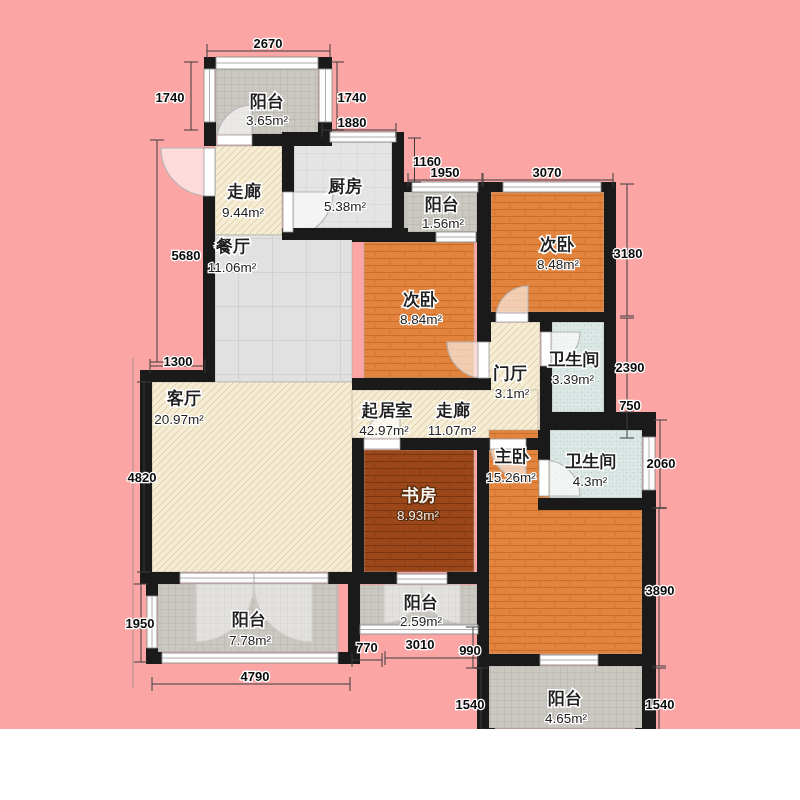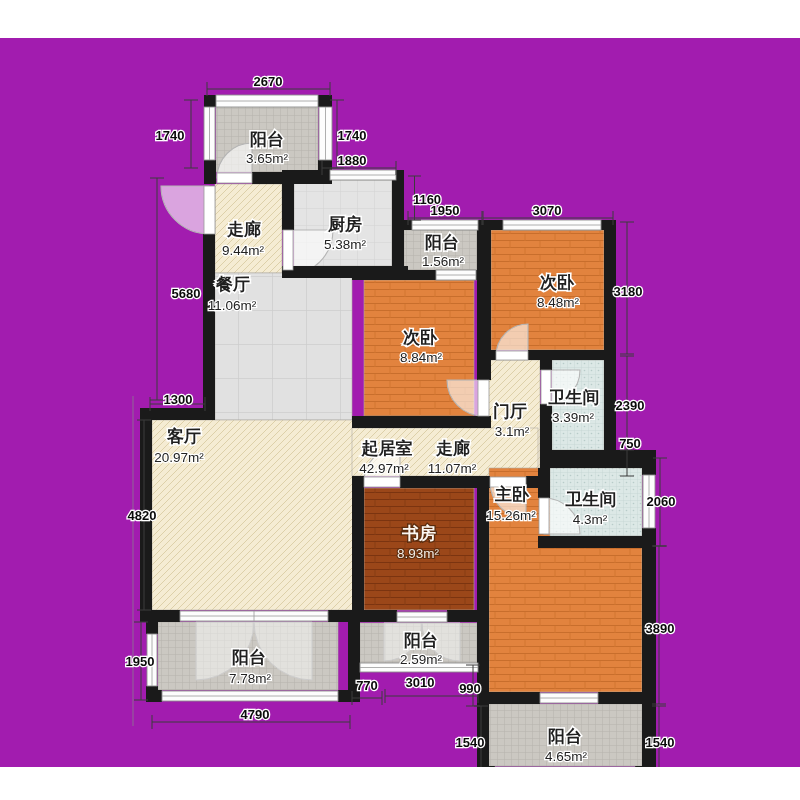--- a/index.html
+++ b/index.html
@@ -1,16 +1,16 @@
 <!DOCTYPE html>
 <html><head>
 <meta charset="utf-8">
 <style>
   html,body{margin:0;padding:0;background:#ffffff;}
-  .stage{width:800px;height:729px;position:relative;background:#a21caf;margin-top:38px;}
+  .stage{width:800px;height:729px;position:relative;background:#fca5a5;}
   svg{display:block;font-family:"Liberation Sans","DejaVu Sans",sans-serif;}
   .rn{font-size:17px;font-weight:bold;fill:#1f1f1f;stroke:#ffffff;stroke-width:3px;
       paint-order:stroke;text-anchor:middle;}
   .ra{font-size:13.5px;fill:#222222;stroke:#ffffff;stroke-width:2.5px;
       paint-order:stroke;text-anchor:middle;}
   .rn.dk{fill:#fbf7f2;stroke:#5a2c0e;stroke-width:2.6px;}
   .ra.dk{fill:#f3ece4;stroke:#5a2c0e;stroke-width:2.2px;}
   .dm{font-size:13px;font-weight:600;fill:#0a0a0a;stroke:#ffffff;stroke-width:2.6px;
       paint-order:stroke;text-anchor:middle;}
   .dimline{stroke:#3c3c3c;stroke-width:1;fill:none;}

